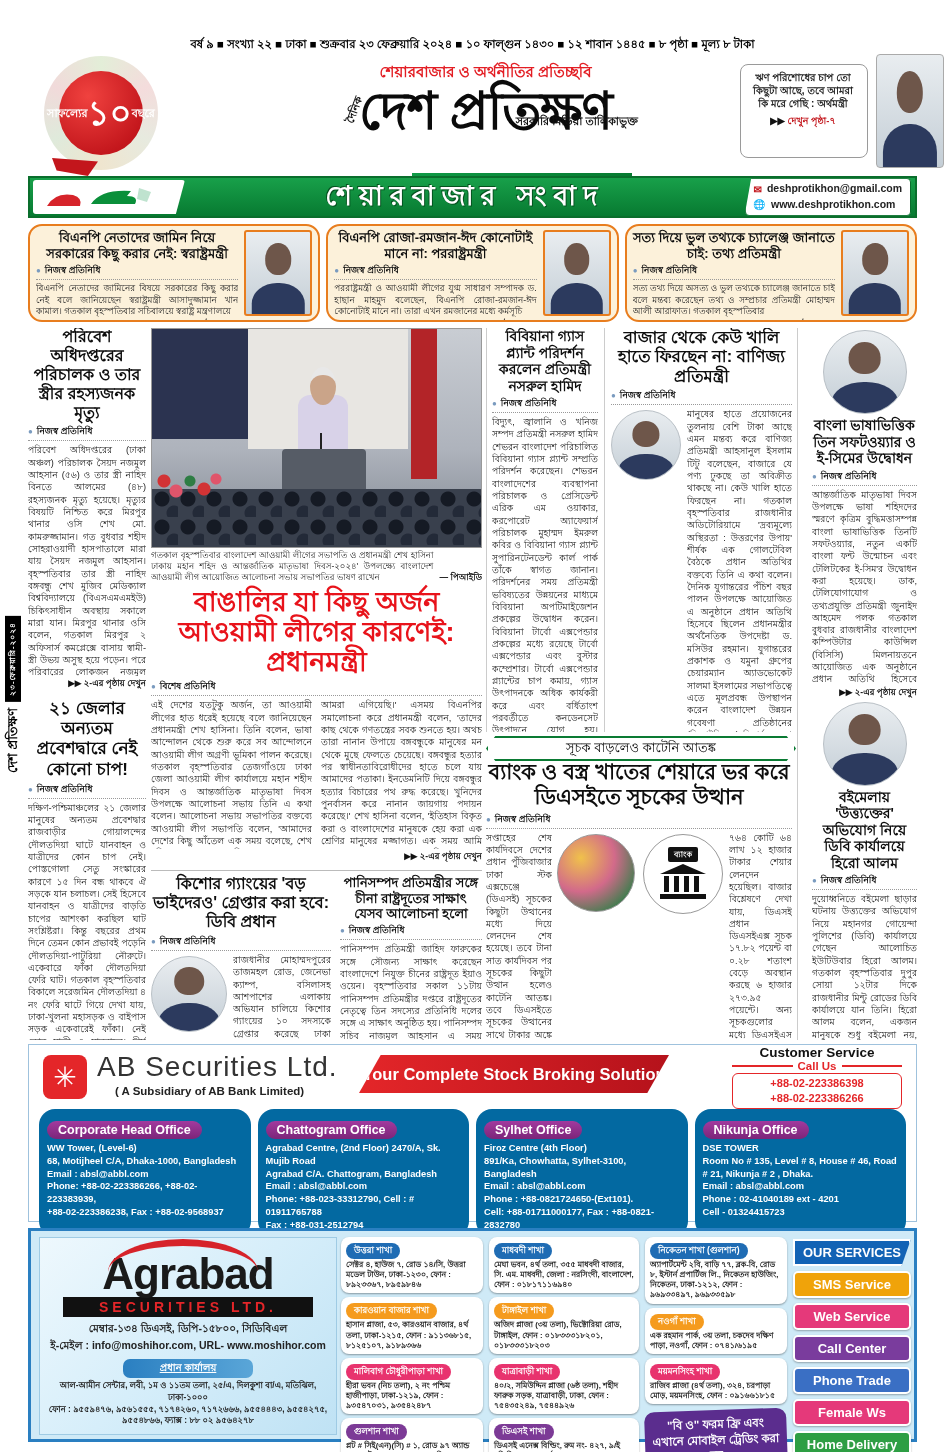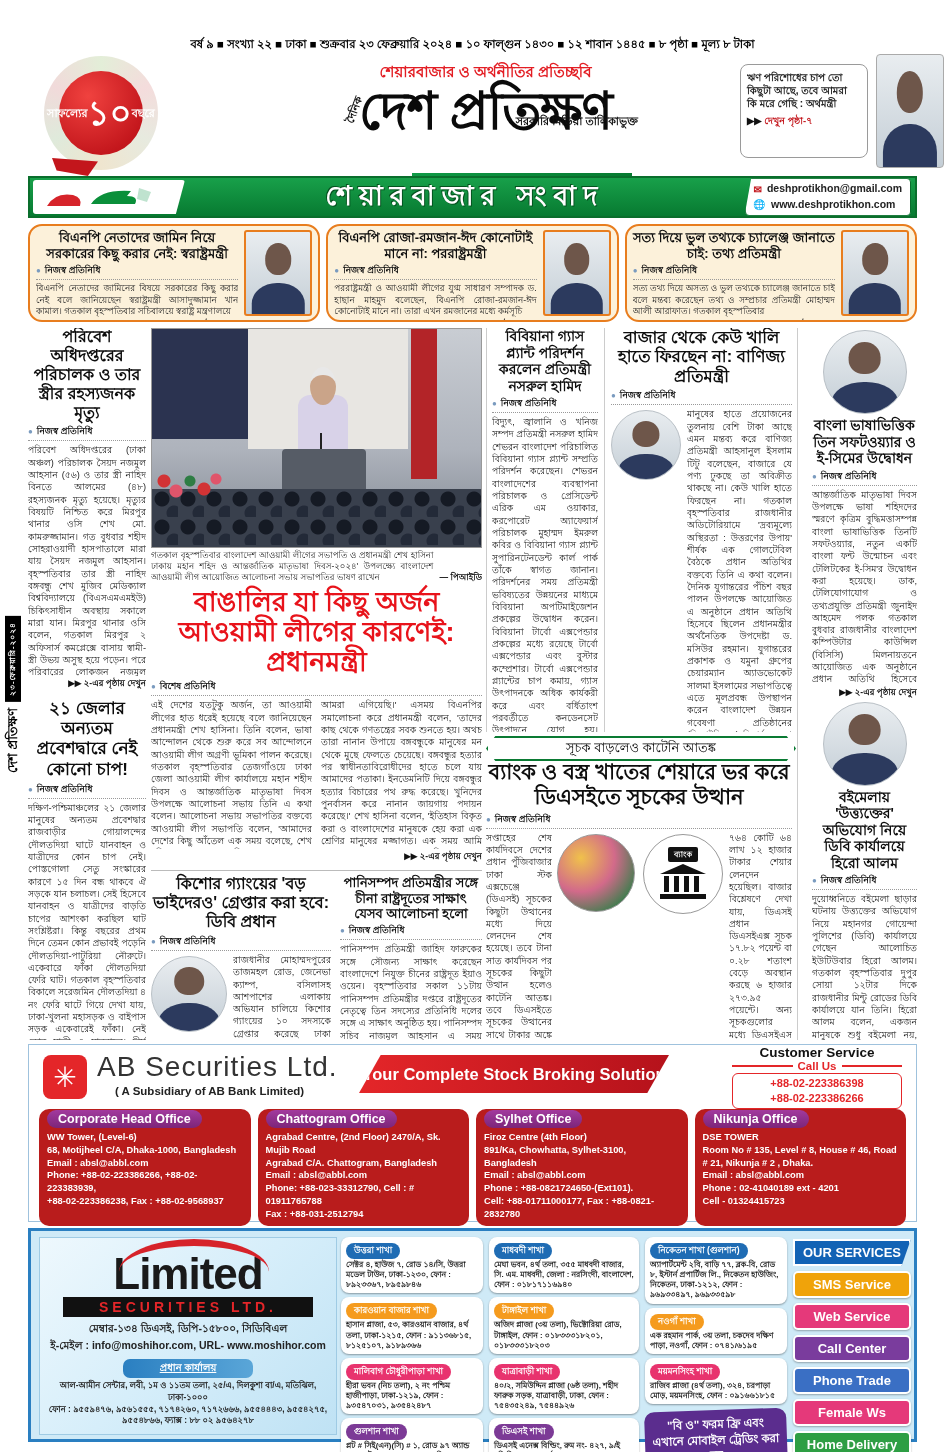--- a/index.html
+++ b/index.html
@@ -38,21 +38,21 @@
   .mast-center{position:absolute;left:185px;top:0;width:545px;text-align:center;}
   .tagline{font-size:15px;font-weight:bold;color:#e31e24;margin-top:6px;}
   .mast-title-row{position:relative;display:inline-block;}
   .daily{position:absolute;left:-14px;bottom:14px;font-size:11px;font-weight:bold;color:#111;
     writing-mode:vertical-rl;transform:rotate(200deg);}
   .mast-title{font-size:52px;font-weight:bold;color:#0a0a0a;line-height:1.02;letter-spacing:-1px;}
   .listed{position:absolute;right:-26px;top:28px;font-size:11px;font-weight:bold;color:#111;}
   .green-bar{position:absolute;right:-20px;top:88px;width:220px;height:7px;background:linear-gradient(90deg,#0f9a46,#067a30);}
   .english-title{position:absolute;right:-26px;top:97px;font-family:"Liberation Serif",serif;font-size:15px;font-weight:bold;color:#222;}
   .quote-box{position:absolute;left:712px;top:10px;width:128px;height:94px;border:1px solid #9a9a9a;border-radius:8px;
-    background:#fff;padding:6px 8px 2px 6px;box-sizing:border-box;}
+    background:#fff;padding:6px 8px 2px 6px;box-sizing:border-box;text-align:center;}
   .quote-text{font-size:10px;font-weight:bold;line-height:1.3;color:#222;}
   .quote-more{font-size:9.5px;font-weight:bold;color:#c3161c;margin-top:4px;}
   .mast-photo{position:absolute;left:848px;top:0;width:66px;height:112px;border:1px solid #aaa;border-radius:4px;}
   
   #green-banner{top:176px;left:28px;width:889px;height:42px;background:linear-gradient(180deg,#18a04a,#077a31);
     border:2px solid #0a6e2c;box-sizing:border-box;display:flex;align-items:center;}
   .bb-panel{background:#fff;height:34px;margin-left:3px;border-radius:3px;display:flex;align-items:center;padding:0 6px;
     clip-path:polygon(0 0,100% 0,94% 100%,0 100%);width:140px;}
   .banner-title{flex:1;text-align:center;color:#ffffff;font-size:27px;font-weight:bold;letter-spacing:7px;
     text-shadow:1px 1px 0 #05511f,-1px -1px 0 #05511f;white-space:nowrap;}
@@ -147,21 +147,21 @@
   .ab-slogan{position:absolute;left:330px;top:10px;width:310px;height:38px;background:linear-gradient(90deg,#e42629,#b5121b);
     clip-path:polygon(7% 0,100% 0,93% 100%,0 100%);color:#fff;font-size:16.5px;font-weight:bold;
     display:flex;align-items:center;justify-content:center;}
   .ab-cs{position:absolute;right:14px;top:0px;width:170px;text-align:center;}
   .ab-cs-title{font-size:13.5px;font-weight:bold;color:#111;}
   .ab-callus{font-size:11.5px;font-weight:bold;color:#e42629;display:flex;align-items:center;gap:5px;justify-content:center;}
   .ab-callus::before,.ab-callus::after{content:"";flex:1;height:1.5px;background:#e42629;}
   .ab-phonebox{border:1.5px solid #e42629;border-radius:6px;padding:2px 4px;margin-top:1px;
     font-size:11px;font-weight:bold;color:#e42629;line-height:1.35;white-space:pre-line;}
   .ab-offices{display:flex;gap:7px;padding:0 10px;}
-  .ab-card{flex:1;background:#b91c1c;border-radius:10px;color:#fff;padding:0 8px 5px 8px;min-height:92px;}
+  .ab-card{flex:1;background:#0369a1;border-radius:16px;color:#fff;padding:11px 8px 5px 8px;min-height:92px;}
   .ab-card-title{display:inline-block;background:linear-gradient(180deg,#a23a9e,#7c2579);border-radius:10px;
     padding:2px 11px;font-size:12.5px;font-weight:bold;margin-bottom:3px;}
   .ab-card-body{font-size:9.3px;font-weight:bold;line-height:1.38;white-space:pre-line;}
   .ab-strip{margin-top:6px;height:6px;background:linear-gradient(90deg,#b5121b 0%,#b5121b 45%,#f08a22 55%,#c2181f 100%);}
   
   #moshihor{top:1228px;left:28px;width:889px;height:214px;background:#cfeaf7;border:3px solid #2a7fc1;box-sizing:border-box;}
   .mo-left{position:absolute;left:8px;top:6px;width:296px;height:196px;background:linear-gradient(135deg,#eef8fd 0%,#d6eefa 50%,#bfe2f4 100%);
     border:1px solid #9fcbe4;text-align:center;overflow:hidden;}
   .mo-logo{position:relative;display:inline-block;margin-top:14px;}
   .mo-swoosh{position:absolute;left:6px;top:-13px;width:150px;height:26px;border-top:7px solid #d6232a;border-radius:50%/100% 100% 0 0;}
@@ -493,21 +493,21 @@
 Cell - 01324415723</div>
     </div>
   </div>
   <div class="ab-strip"></div>
 </div>
 
 <div id="moshihor" class="abs">
   <div class="mo-left">
     <div class="mo-logo">
       <div class="mo-swoosh"></div>
-      <div class="mo-logo-text">Limited</div>
+      <div class="mo-logo-text">Agrabad</div>
     </div>
     <div class="mo-sec-bar">SECURITIES LTD.</div>
     <div class="mo-member">মেম্বার-১৩৪ ডিএসই, ডিপি-১৫৮০০, সিডিবিএল</div>
     <div class="mo-email">ই-মেইল : info@moshihor.com, URL- www.moshihor.com</div>
     <div class="mo-head-label">প্রধান কার্যালয়</div>
     <div class="mo-head-addr">আল-আমীন সেন্টার, লবী, ১ম ও ১১তম তলা, ২৫/এ, দিলকুশা বা/এ, মতিঝিল, ঢাকা-১০০০
 ফোন : ৯৫৫৯৪৭৬, ৯৫৬১৫৫৫, ৭১৭৪২৬০, ৭১৭২৬৬৬, ৯৫৫৪৪৪৩, ৯৫৫৪২৭৫,
 ৯৫৫৪৮৬৬, ফ্যাক্স : ৮৮ ০২ ৯৫৬৪২৭৮</div>
   </div>
 

